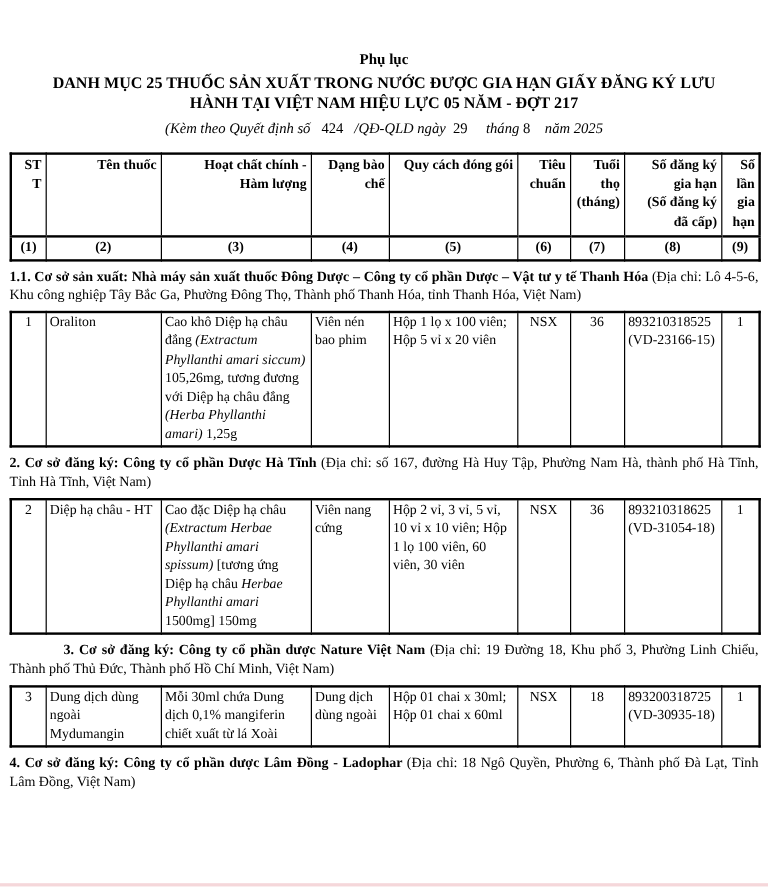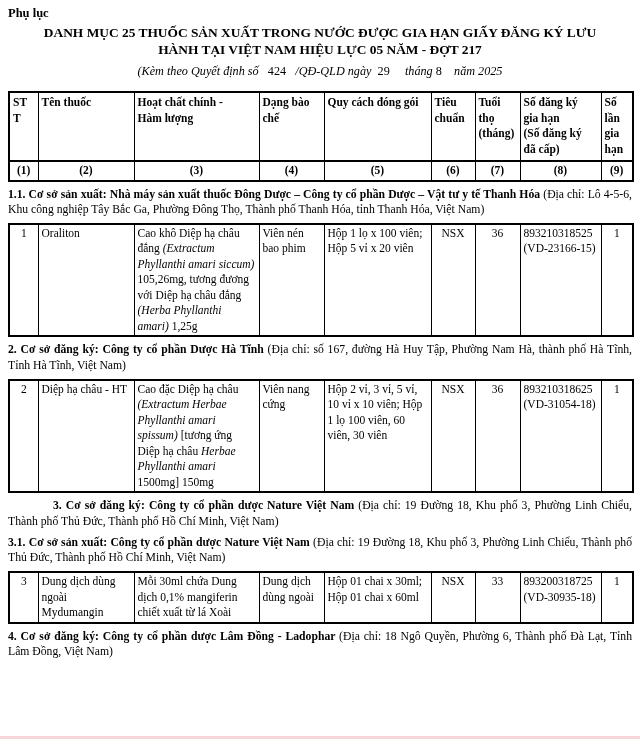--- a/index.html
+++ b/index.html
@@ -9,24 +9,25 @@
     height: 739px;
     overflow: hidden;
     background: #ffffff;
     font-family: "Liberation Serif", "DejaVu Serif", serif;
     color: #000;
     box-sizing: border-box;
     padding: 6px 8px 0 8px;
   }
   
   .appendix {
-    text-align: left;
+    text-align: center;
     font-weight: bold;
     font-size: 12.5px;
     line-height: 15px;
+    margin-top: 36px;
   }
   .doc-title {
     text-align: center;
     font-weight: bold;
     font-size: 13.4px;
     line-height: 17px;
     white-space: pre-line;
     margin-top: 3px;
   }
   .decree-line {
@@ -59,21 +60,21 @@
     border: 1px solid #000;
     font-size: 11.5px;
     line-height: 15.5px;
     vertical-align: top;
     padding: 1px 3px;
     overflow: hidden;
     word-wrap: break-word;
   }
   th {
     font-weight: bold;
-    text-align: left;
+    text-align: right;
     white-space: pre-line;
     padding-top: 2px;
     height: 64px;
   }
   tr.nums td {
     text-align: center;
     font-weight: bold;
     border-top: 2px solid #000;
     height: 15px;
   }
@@ -209,21 +210,20 @@
       <td class="center">NSX</td>
       <td class="center">36</td>
       <td class="pre">893210318625
 (VD-31054-18)</td>
       <td class="center">1</td>
     </tr>
   </tbody>
     </table>
 
   <p class="sec"><span style="font-weight: bold; margin-left: 45px;">3. Cơ sở đăng ký: Công ty cổ phần dược Nature Việt Nam </span><span>(Địa chỉ: 19 Đường 18, Khu phố 3, Phường Linh Chiểu, Thành phố Thủ Đức, Thành phố Hồ Chí Minh, Việt Nam)</span></p>
-  <p class="sec"><span style="font-weight: bold;">3.1. Cơ sở sản xuất: Công ty cổ phần dược Nature Việt Nam </span><span>(Địa chỉ: 19 Đường 18, Khu phố 3, Phường Linh Chiểu, Thành phố Thủ Đức, Thành phố Hồ Chí Minh, Việt Nam)</span></p>
   <table>
     <colgroup>
       <col style="width:29px">
         <col style="width:96px">
         <col style="width:125px">
       <col style="width:65px">
         <col style="width:107px">
         <col style="width:44px">
       <col style="width:45px">
         <col style="width:81px">
@@ -231,21 +231,21 @@
     </colgroup>
     <tbody>
         <tr>
       <td class="center">3</td>
       <td>Dung dịch dùng ngoài Mydumangin</td>
       <td><span>Mỗi 30ml chứa Dung dịch 0,1% mangiferin chiết xuất từ lá Xoài</span></td>
       <td>Dung dịch dùng ngoài</td>
       <td class="pre">Hộp 01 chai x 30ml;
 Hộp 01 chai x 60ml</td>
       <td class="center">NSX</td>
-      <td class="center">33</td>
+      <td class="center">18</td>
       <td class="pre">893200318725
 (VD-30935-18)</td>
       <td class="center">1</td>
     </tr>
   </tbody>
     </table>
 
   <p class="sec"><span style="font-weight: bold;">4. Cơ sở đăng ký: Công ty cổ phần dược Lâm Đồng - Ladophar </span><span>(Địa chỉ: 18 Ngô Quyền, Phường 6, Thành phố Đà Lạt, Tỉnh Lâm Đồng, Việt Nam)</span></p>
 
   <div class="artifact"></div>

